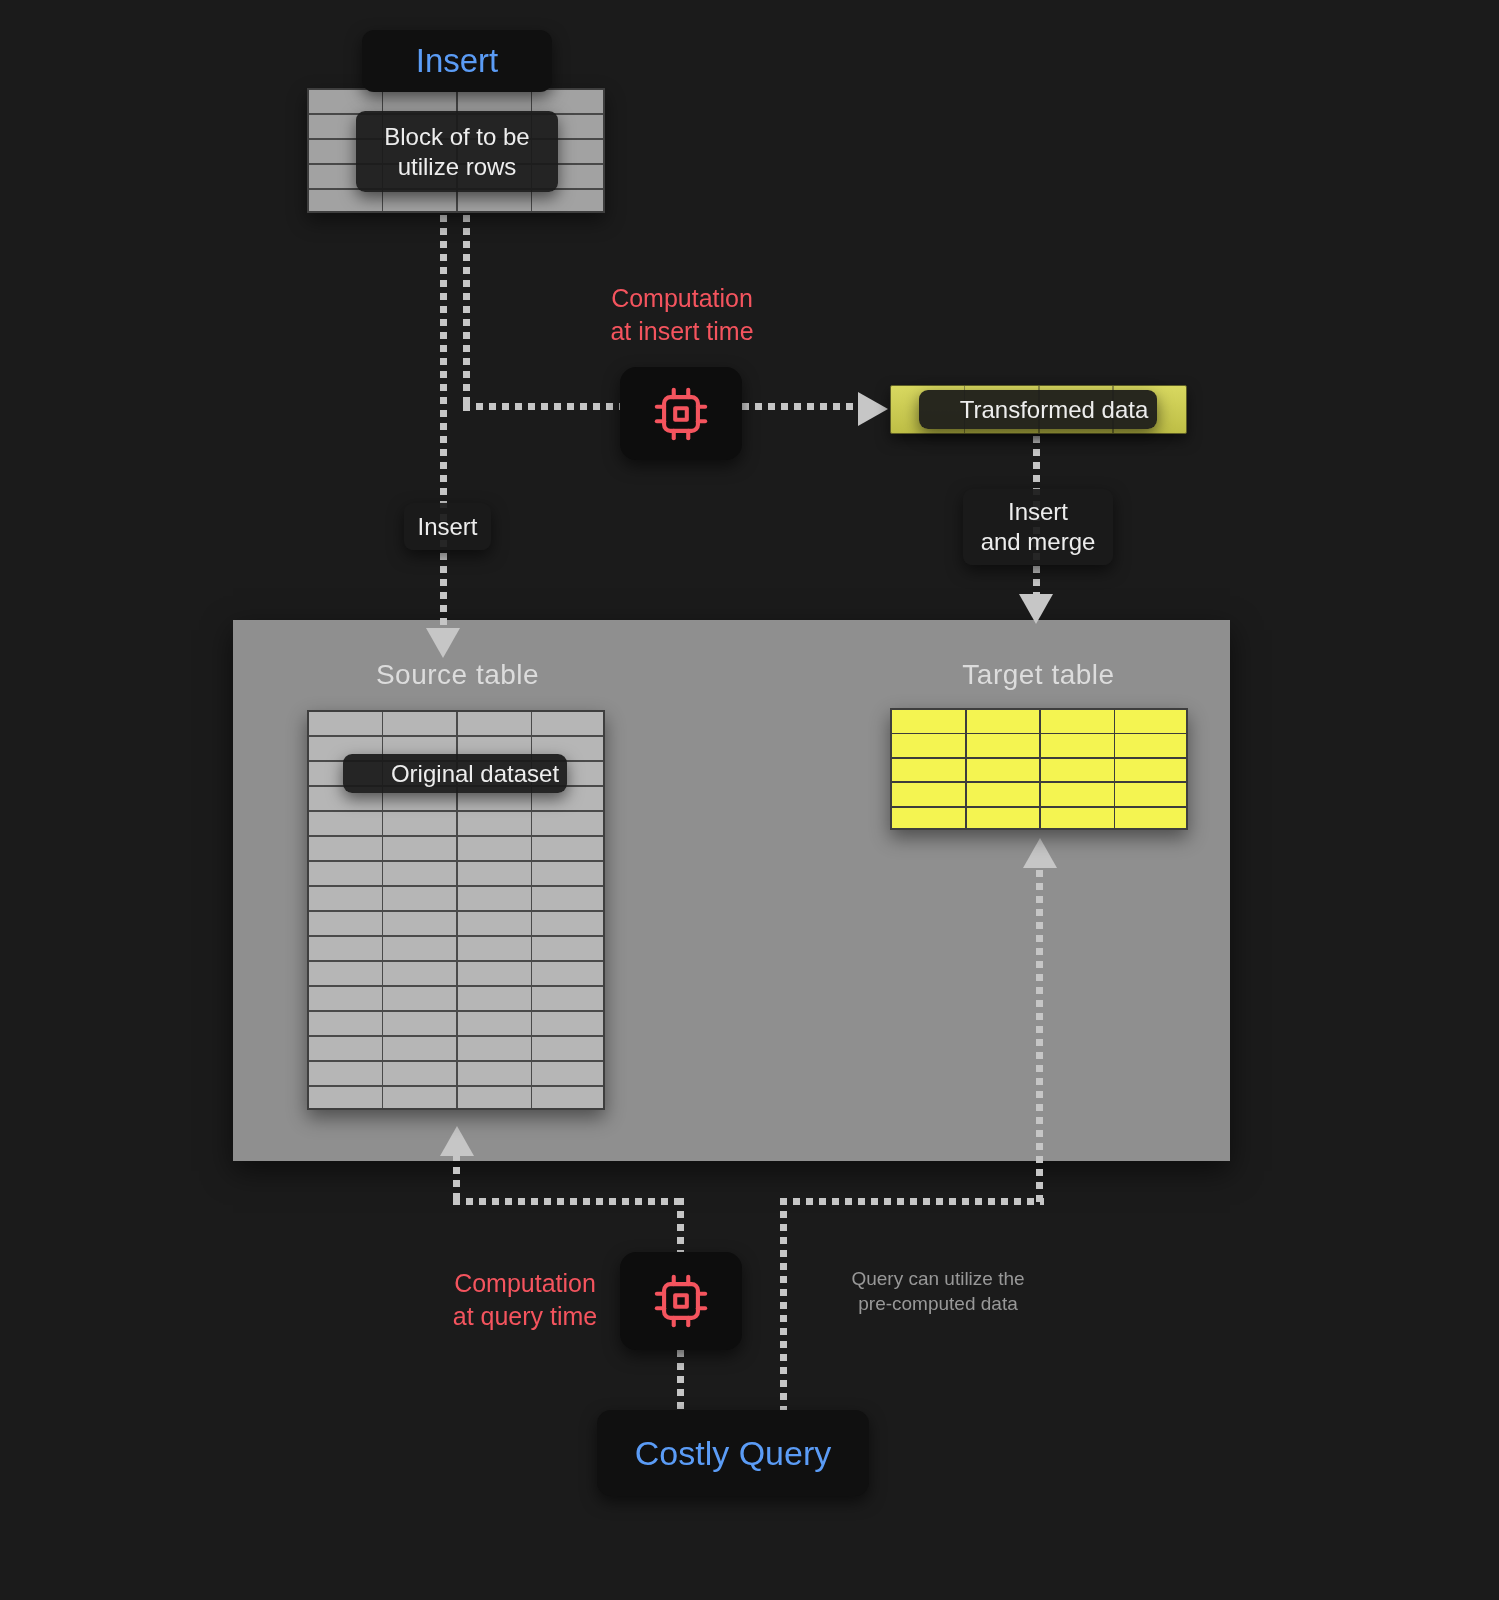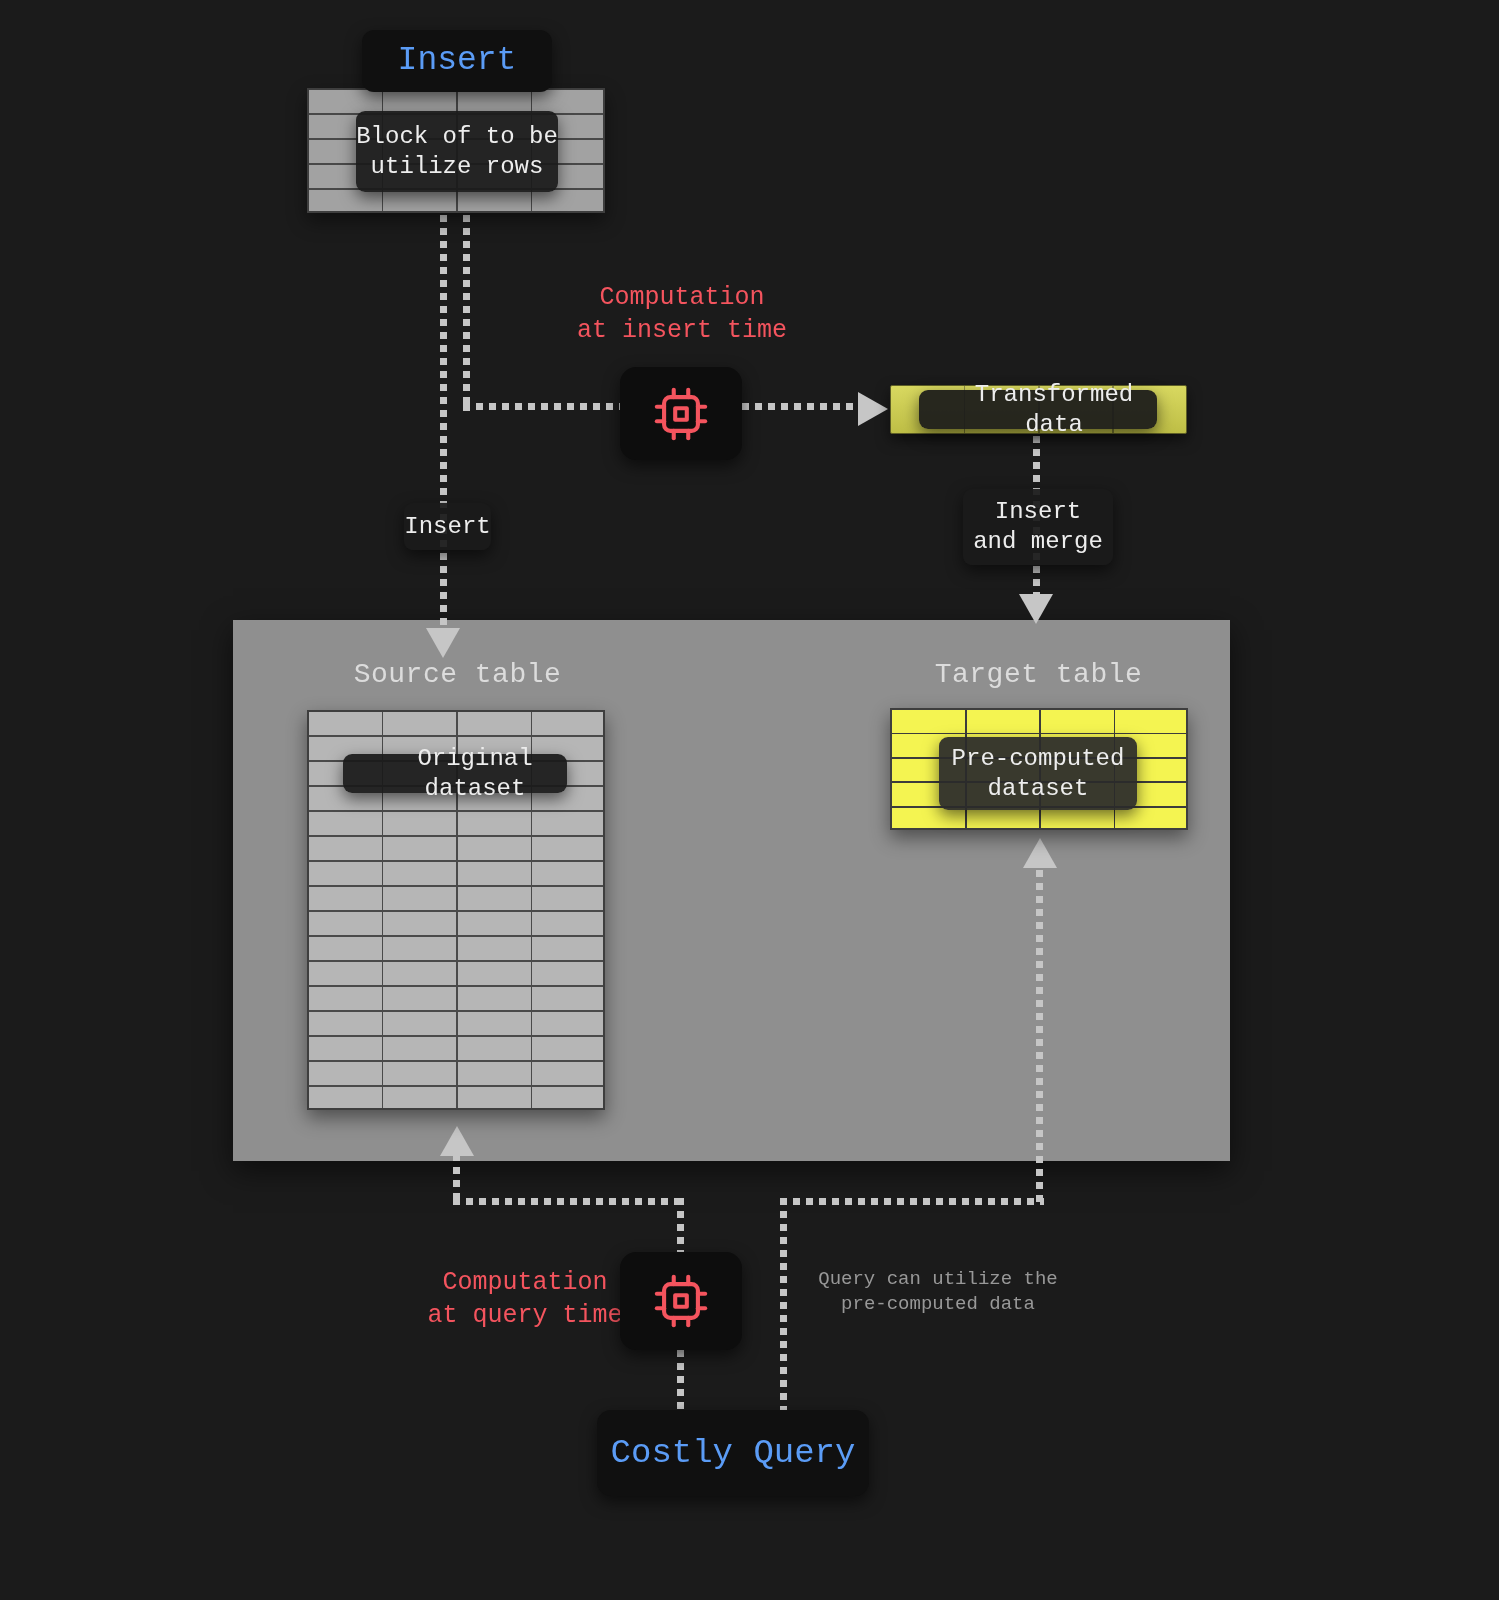--- a/index.html
+++ b/index.html
@@ -2,21 +2,21 @@
 <html style="--bg: #1b1b1b; --panel: #8f8f8f; --blue: #5b9cf6; --red: #f4545e; --yellow: #f4f451; --olive: #d4d44e; --dots: #c6c6c6;"><head>
 <meta charset="utf-8">
 <style>
   * { box-sizing: border-box; margin: 0; padding: 0; }
   html, body { background: #141414; }
   .stage {
     position: relative;
     width: 1499px;
     height: 1600px;
     background: var(--bg, #1b1b1b);
-    font-family: Liberation Mono, monospace;
+    font-family: Liberation Sans, sans-serif;
     overflow: hidden;
   }
   .abs { position: absolute; }
 
   
   .badge {
     background: #101010;
     border-radius: 12px;
     display: flex;
     align-items: center;
@@ -197,26 +197,20 @@
   <div class="abs badge soft" style="left:343px; top:754px; width:224px; height:39px; font-size:24px;padding-left:40px;">
     <span>Original dataset</span>
   </div>
 
   <div class="abs panel-title" style="left:866px; top:659px; width:345px;">
     <span>Target table</span>
   </div>
 
   <div class="abs grid grid-target" style="left:890px; top:708px; width:298px; height:122px;"></div>
 
-  <div class="abs badge soft" style="left:939px; top:737px; width:198px; height:73px; font-size:24px; background:rgba(42,42,42,0.93);">
-    <div>
-      <span>Pre-computed</span><br>
-      <span>dataset</span>
-    </div>
-  </div>
 
   <div class="abs arr up" style="left:440px; top:1126px;"></div>
   <div class="abs dots-v" style="left:453px; top:1154px; height:52px;"></div>
   <div class="abs dots-h" style="left:453px; top:1198px; width:232px;"></div>
   <div class="abs dots-v" style="left:677px; top:1198px; height:54px;"></div>
 
   <div class="abs chipbox" style="left:620px; top:1252px; width:122px; height:98px;">
     <svg width="58" height="58" viewBox="0 0 24 24" fill="none" stroke="currentColor" stroke-width="1.7" stroke-linecap="round" stroke-linejoin="round">
       <rect x="5" y="5" width="14" height="14" rx="2.6"></rect>
       <rect x="9.6" y="9.6" width="4.8" height="4.8"></rect>

